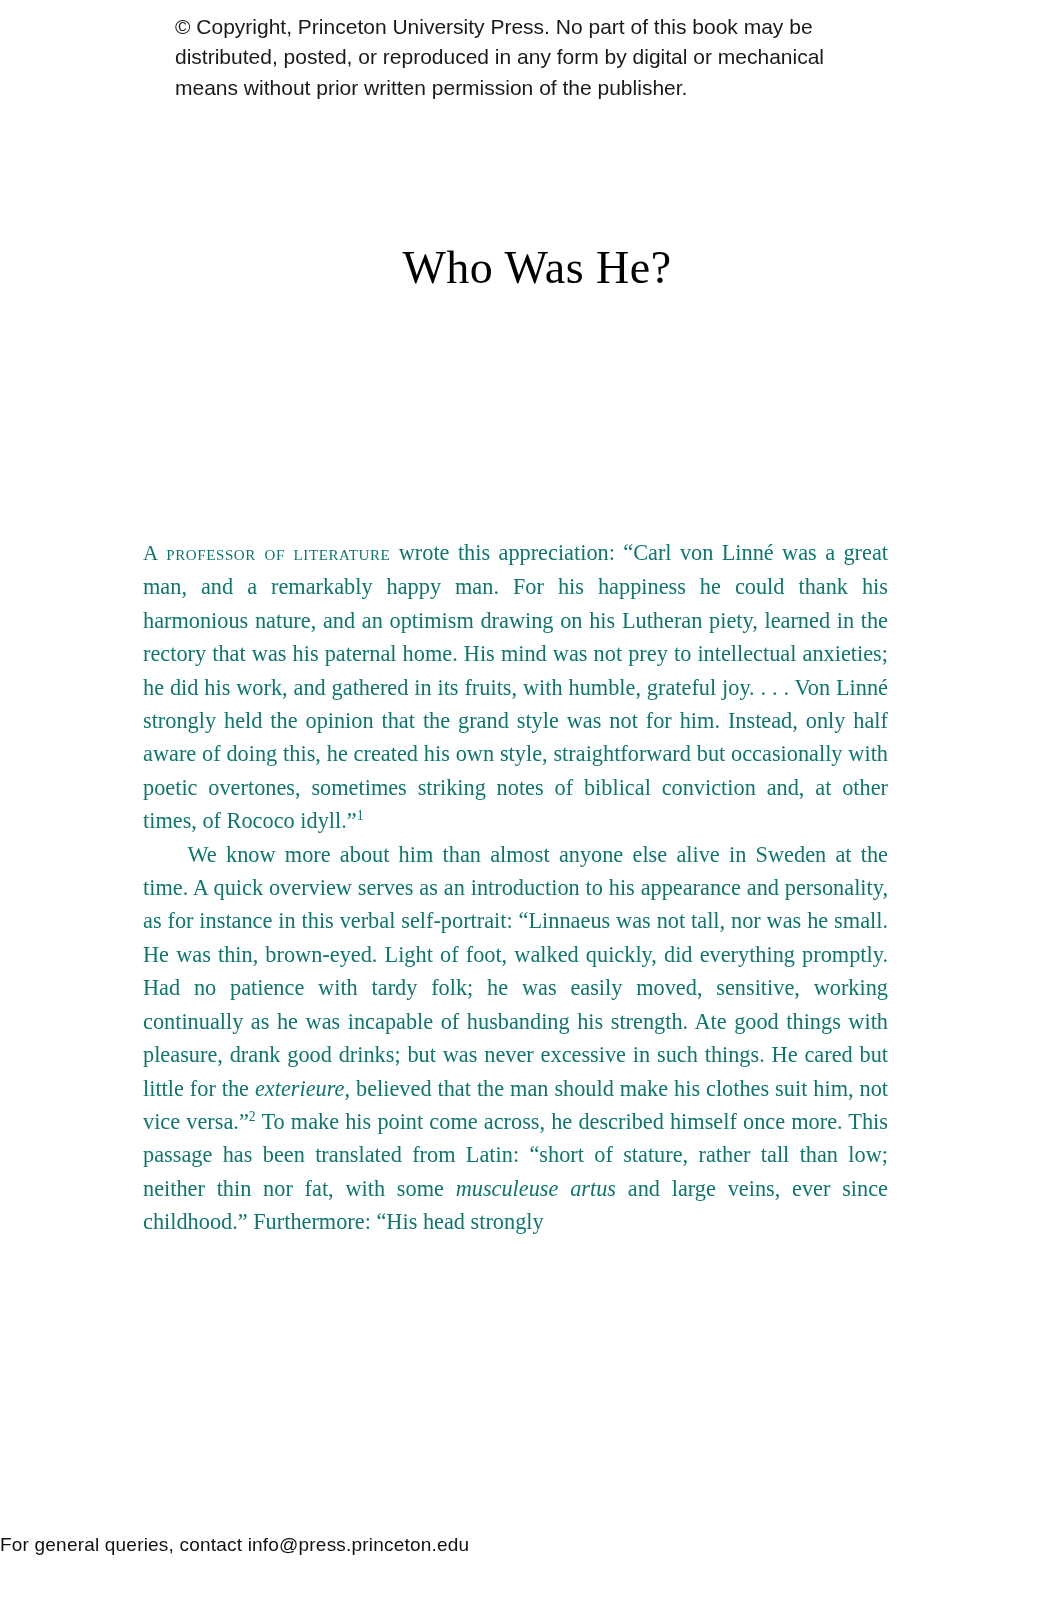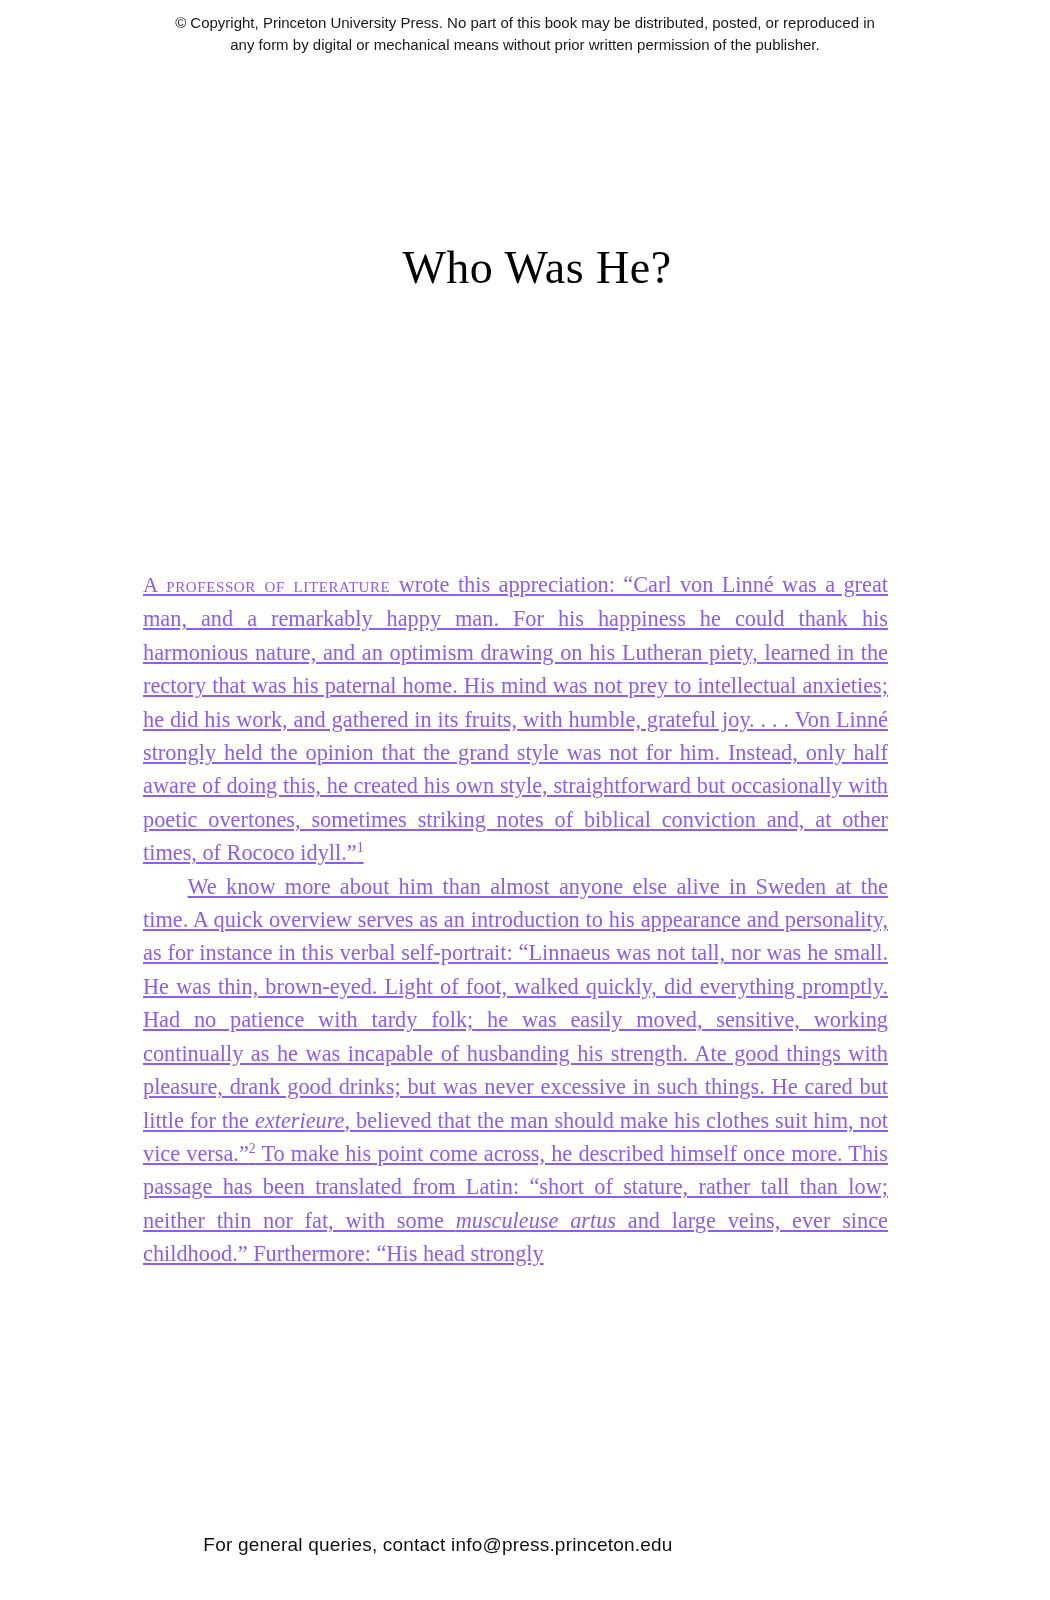--- a/index.html
+++ b/index.html
@@ -22,50 +22,48 @@
     height: 1600px;
     box-sizing: border-box;
   }
 
   .copyright-notice {
     position: absolute;
     top: 12px;
     left: 175px;
     width: 700px;
     font-family: "Liberation Sans", sans-serif;
-    font-size: 15px;
+    font-size: 21px;
     line-height: 1.45;
     color: #1a1a1a;
-    text-align: center;
   }
 
   .chapter-title {
     position: absolute;
     top: 210px;
     left: 12px;
     width: 1050px;
     text-align: center;
     font-family: "Liberation Serif", serif;
     font-size: 46px;
     font-weight: 400;
     letter-spacing: 0.5px;
     color: #000000;
   }
 
   .body-block {
     position: absolute;
-    top: 568px;
+    top: 536px;
     left: 143px;
     width: 745px;
     font-size: 22.3px;
     line-height: 33.4px;
-    color: #8b5cf6;
+    color: #0f766e;
     text-align: justify;
     text-justify: inter-word;
-    text-decoration: underline;
   }
 
   .body-block p {
     margin: 0;
   }
 
   .body-block p.indent {
     text-indent: 2em;
   }
 
@@ -83,21 +81,21 @@
     font-size: 0.62em;
     vertical-align: super;
     line-height: 0;
   }
 
   .footer-note {
     position: absolute;
     bottom: 44px;
     left: 0;
     width: 876px;
-    text-align: center;
+    text-align: left;
     font-family: "Liberation Sans", sans-serif;
     font-size: 19px;
     color: #111111;
     letter-spacing: 0.2px;
   }
 </style>
 </head>
 <body>
 
 <div class="page">

